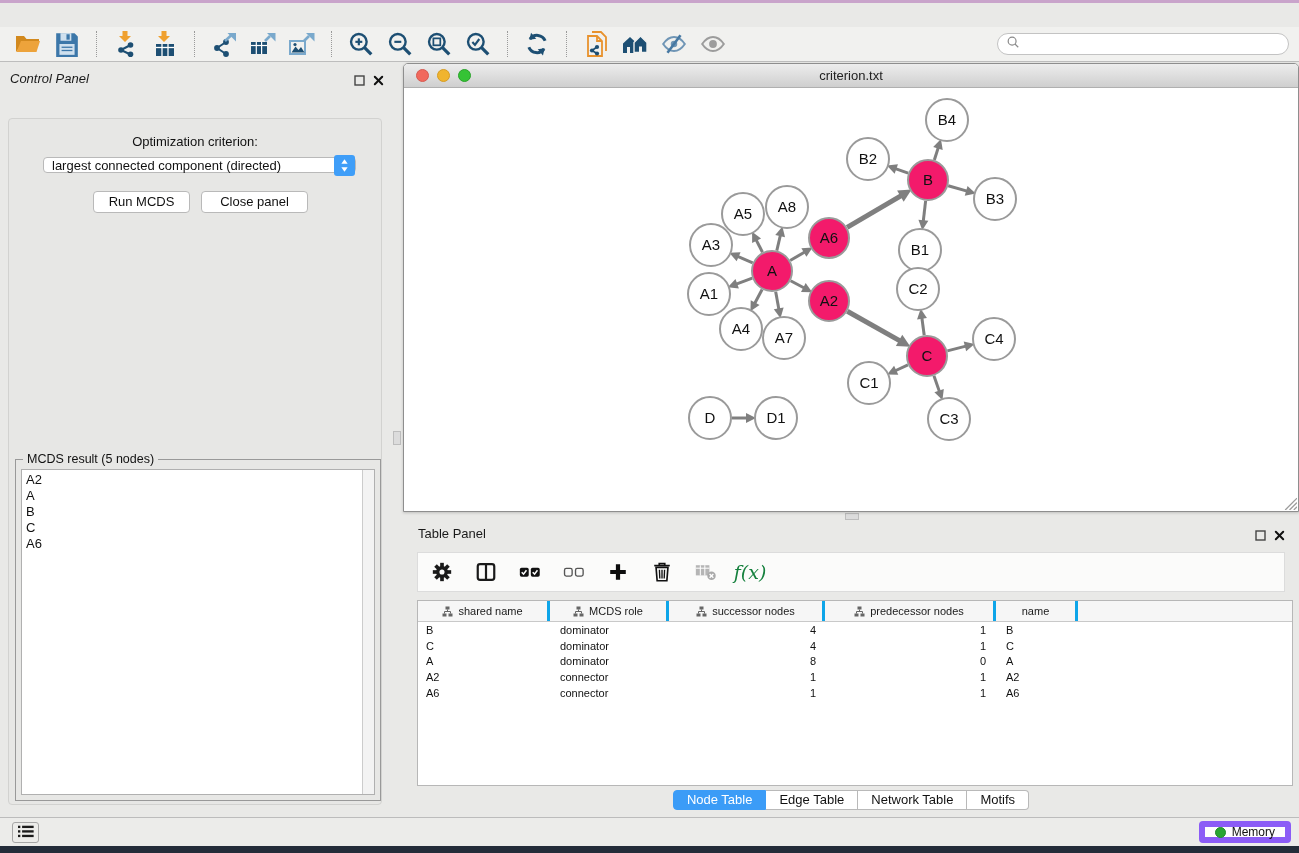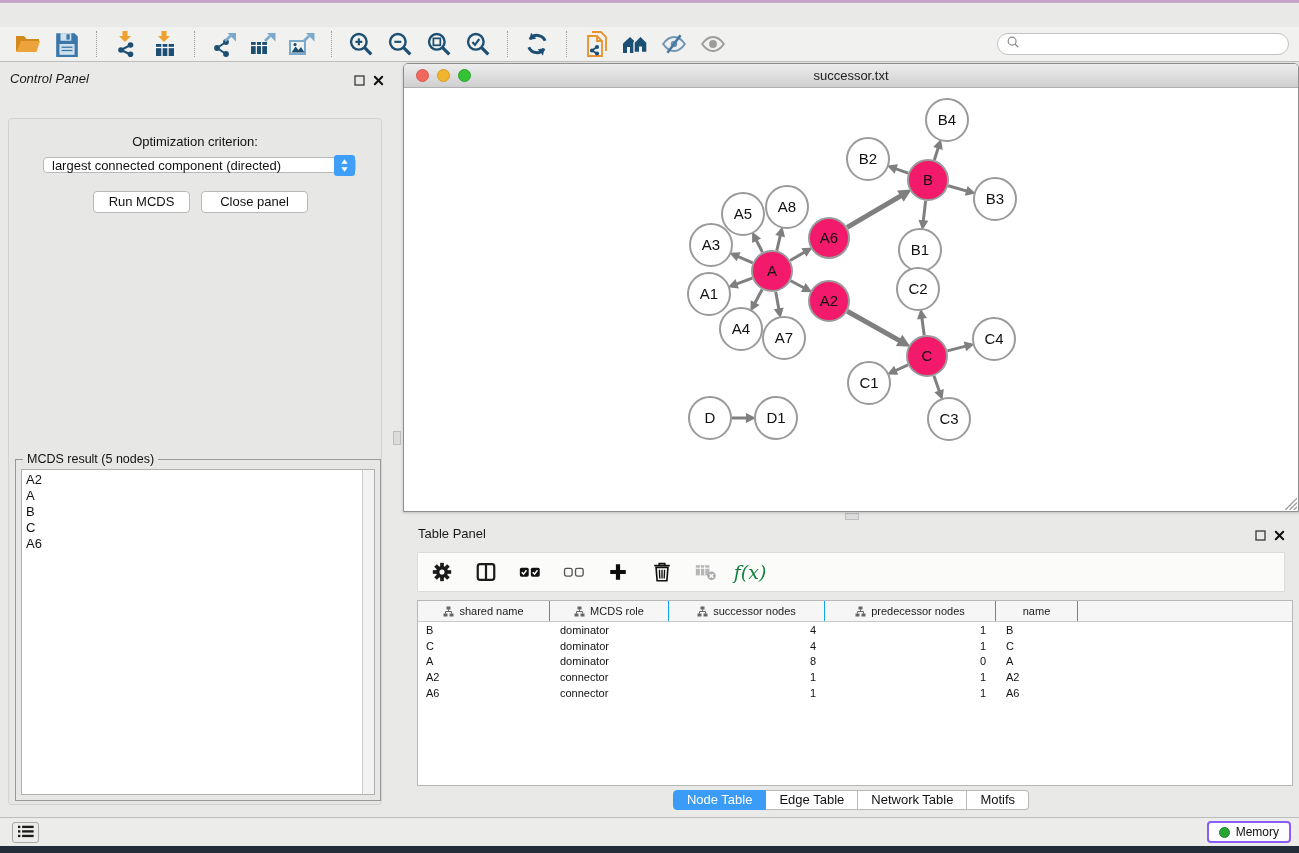--- a/index.html
+++ b/index.html
@@ -107,35 +107,35 @@
   .table-panel .ph-icons { right:14px; top:7px; }
   .tp-toolbar { position:absolute; left:14px; top:32px; width:868px; height:40px;
     background:#fbfbfa; border:1px solid #dcdcdc; display:flex; align-items:center; padding-left:10px; gap:16px; }
   .tp-btn { width:28px; height:28px; display:flex; align-items:center; justify-content:center; }
   .tp-btn svg { width:22px; height:22px; }
   .fx { font-family:"DejaVu Serif",serif; font-style:italic; font-size:19px; color:#15803d; }
   .data-table { position:absolute; left:14px; top:80px; width:876px; height:186px; background:#fff;
     border:1px solid #b7b7b7; overflow:hidden; }
   .dt-header { display:flex; height:21px; background:#f6f6f6; border-bottom:1px solid #c9c9c9; }
   .dt-hcell { display:flex; align-items:center; justify-content:center; gap:5px;
-    font-size:11px; color:#1a1a1a; border-right:1px solid #0ea5e9; height:100%; }
+    font-size:11px; color:#1a1a1a; border-right:3px solid #0ea5e9; height:100%; }
   .dt-hcell svg { width:11px; height:11px; }
   .dt-row { display:flex; height:15.7px; align-items:center; }
   .dt-cell { font-size:11px; color:#111; overflow:hidden; white-space:nowrap; }
   .tp-tabs { position:absolute; left:0; right:0; top:270px; display:flex; justify-content:center; }
   .tp-tabs .seg-tab { height:20px; line-height:18px; }
 
   
   .statusbar { position:absolute; left:0; top:817px; width:100%; height:29px; background:#ececea;
     border-top:1px solid #bcbcbc; }
   .list-btn { position:absolute; left:12px; top:4px; width:27px; height:21px; border:1px solid #a6a6a6;
     border-radius:3px; display:flex; align-items:center; justify-content:center; background:#ececea; }
   .list-btn svg { width:16px; height:13px; }
   .memory-btn { position:absolute; right:8px; top:3px; height:22px; background:#fdfdfd;
-    border:2px solid #8b5cf6; border-radius:4px; display:flex; align-items:center; gap:6px; padding:0 10px; }
+    border:6px solid #8b5cf6; border-radius:4px; display:flex; align-items:center; gap:6px; padding:0 10px; }
   .memory-dot { width:11px; height:11px; border-radius:50%; border:1px solid #1d8c28; }
   .memory-label { font-size:12px; color:#111; }
 </style>
 </head>
 <body>
 
 <div class="app">
 
   <div class="desktop-top" style="background: rgb(201, 164, 203);"></div>
 
@@ -358,21 +358,21 @@
   <div class="split-handle-v"></div>
   <div class="split-handle-h"></div>
 
   <div class="net-window">
     <div class="net-titlebar">
       <div class="lights">
         <div class="light red"></div>
         <div class="light yellow"></div>
         <div class="light green"></div>
       </div>
-      <div class="wtitle">successor.txt</div>
+      <div class="wtitle">criterion.txt</div>
     </div>
     <div class="net-canvas" id="net-canvas"><svg width="894" height="423">
           <line x1="348.68161144254844" y1="174.76593274600427" x2="333.67777467457597" y2="168.37085477932746" stroke="#7f7f7f" stroke-width="3"></line>
           <polygon points="325.398465292811,164.8419688133293 336.5581901425488,164.16333689679118 332.6372057358842,173.36256954319668" fill="#7f7f7f"></polygon>
           <line x1="358.4773978818684" y1="164.28316135401718" x2="352.15026006789606" y2="151.84706289207148" stroke="#7f7f7f" stroke-width="3"></line>
           <polygon points="348.06914487441105,143.82556061522172 357.06010746542205,150.4710547042298 348.14732715781116,155.00562714143535" fill="#7f7f7f"></polygon>
           <line x1="372.7920177785759" y1="162.55405747807617" x2="376.3824516391095" y2="147.23487300646622" stroke="#7f7f7f" stroke-width="3"></line>
           <polygon points="378.43617354421343,138.472326211356 381.02234186915916,149.34944593098064 371.2861787634812,147.06753270308738" fill="#7f7f7f"></polygon>
           <line x1="348.2734962837769" y1="190.20173945195447" x2="332.24136227478425" y2="196.0547407568248" stroke="#7f7f7f" stroke-width="3"></line>
           <polygon points="323.78714639640293,199.14120052194815 331.4660197250914,191.01501418382148 334.89541946411737,200.40858738202294" fill="#7f7f7f"></polygon>

